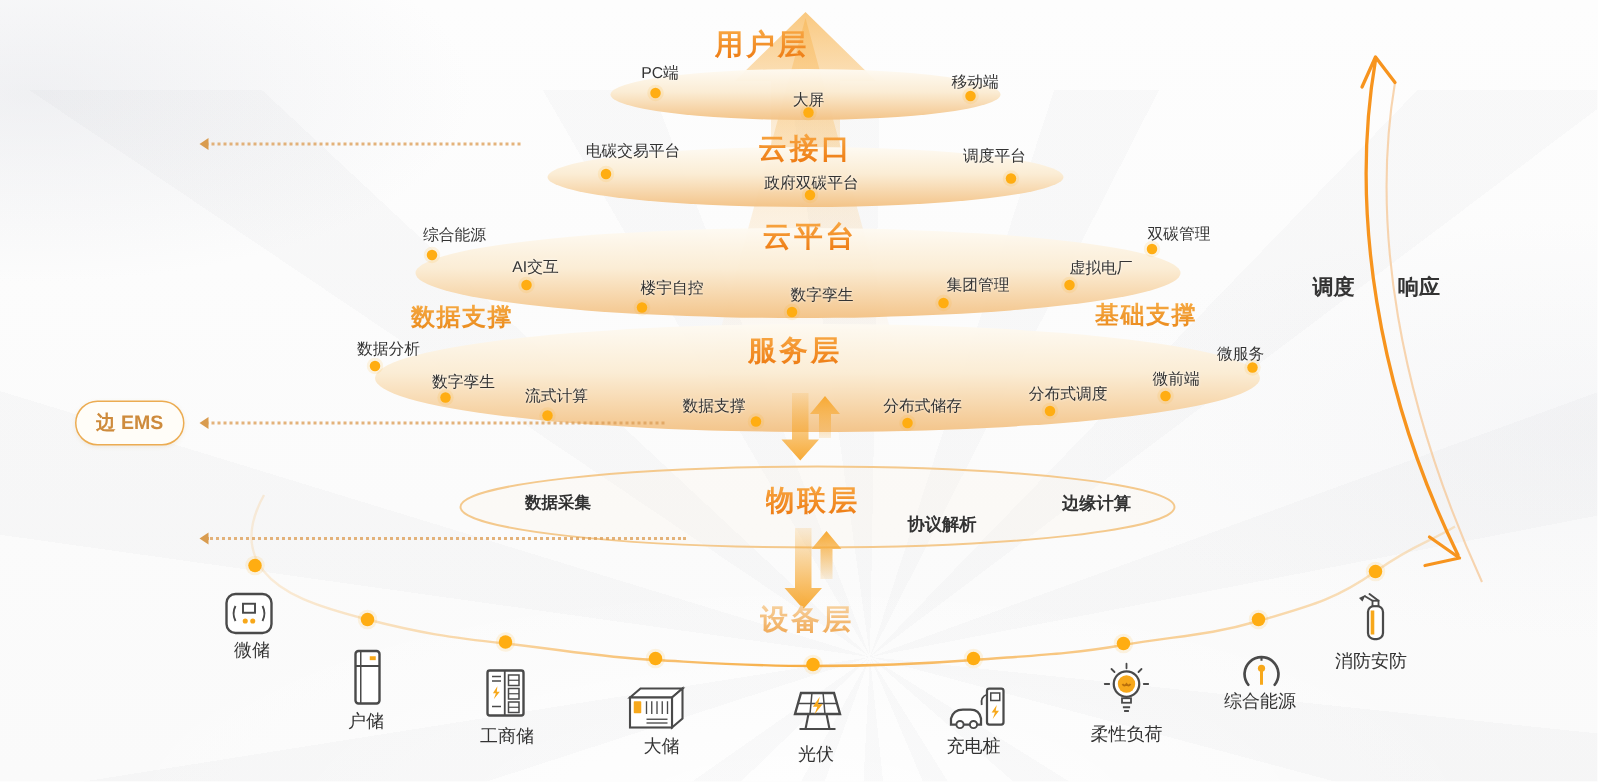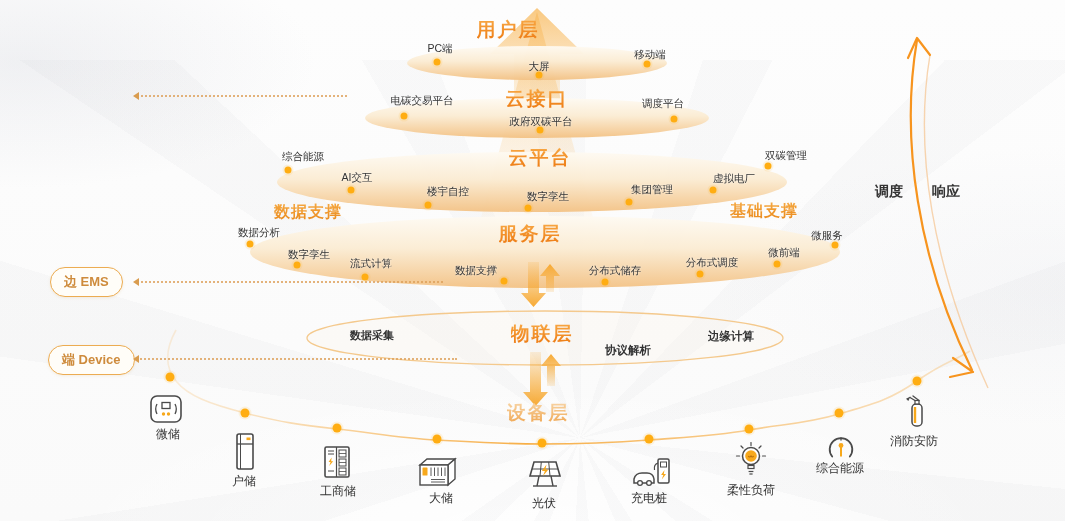--- a/index.html
+++ b/index.html
@@ -188,21 +188,20 @@
   <i class="dot arcdot" style="left:245px;top:413px"></i>
   <i class="dot arcdot" style="left:337px;top:428px"></i>
   <i class="dot arcdot" style="left:437px;top:439px"></i>
   <i class="dot arcdot" style="left:542px;top:443px"></i>
   <i class="dot arcdot" style="left:649px;top:439px"></i>
   <i class="dot arcdot" style="left:749px;top:429px"></i>
   <i class="dot arcdot" style="left:839px;top:413px"></i>
   <i class="dot arcdot" style="left:917px;top:381px"></i>
 
   <div class="badge" style="left:50px;top:282px">边 EMS</div>
-  <div class="badge" style="left:48px;top:360px">端 Device</div>
   <div class="connector" style="left:137px;top:95px;width:210px"></div>
   <div class="connector" style="left:137px;top:281px;width:306px"></div>
   <div class="connector" style="left:137px;top:358px;width:320px"></div>
 
   <div class="flow-label" style="left:889px;top:192px">调度</div>
   <div class="flow-label" style="left:946px;top:192px">响应</div>
 
   <span class="dev-icon" style="left:166px;top:409px">
     <svg width="34" height="30" viewBox="0 0 34 30">
       <rect x="2" y="2" width="30" height="26" rx="6" fill="#fff" stroke="#4a4a4a" stroke-width="1.6"></rect>

